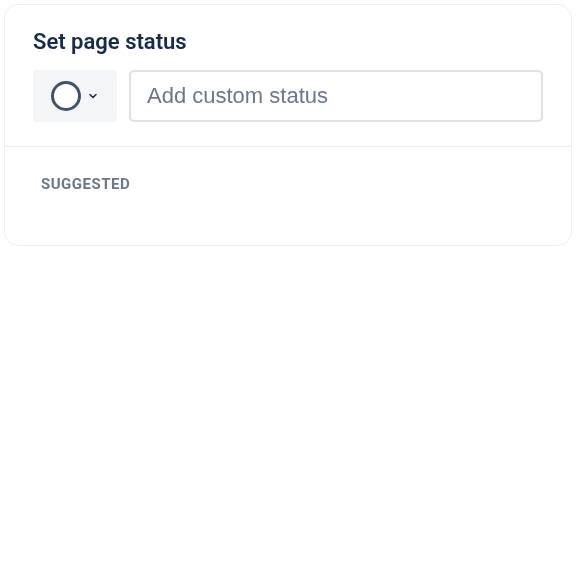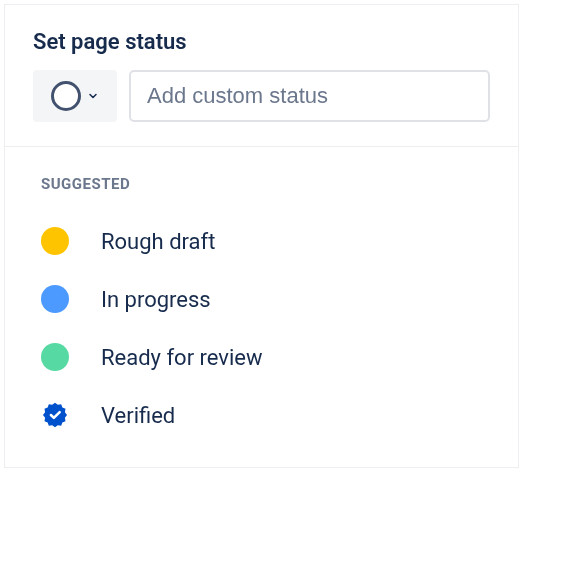--- a/index.html
+++ b/index.html
@@ -6,23 +6,23 @@
       box-sizing: border-box;
       margin: 0;
       padding: 0;
     }
     body {
       font-family: -apple-system, BlinkMacSystemFont, "Segoe UI", Roboto, Helvetica, Arial, sans-serif;
       background: #fff;
       padding: 4px;
     }
     .panel {
-      width: 515px;
+      width: 568px;
       border: 1px solid #eceef1;
-      border-radius: 0;
+      border-radius: 14px;
       background: #fff;
       padding: 24px 28px 28px 28px;
     }
     .title {
       font-size: 22px;
       font-weight: 600;
       color: #172B4D;
       margin-bottom: 16px;
     }
     .input-row {
@@ -125,34 +125,13 @@
         <path d="M6 9l6 6 6-6" stroke="#172B4D" stroke-width="3" stroke-linecap="round" stroke-linejoin="round"></path>
       </svg>
     </button>
     <input type="text" class="custom-input" placeholder="Add custom status" style="">
   </div>
 
   <hr class="divider">
 
   <div class="section-label">Suggested</div>
 
-  <div class="suggested-list">
-    <div class="status-item">
-      <span class="status-dot" style="background:#FFC400"></span>
-      <span class="status-label">Rough draft</span>
-    </div>
-    <div class="status-item">
-      <span class="status-dot" style="background:#4C9AFF"></span>
-      <span class="status-label">In progress</span>
-    </div>
-    <div class="status-item">
-      <span class="status-dot" style="background:#57D9A3"></span>
-      <span class="status-label">Ready for review</span>
-    </div>
-    <div class="status-item">
-      <svg class="verified-badge" viewBox="0 0 24 24">
-        <path d="M12 1.5 L14.4 3.3 L17.3 2.8 L18.3 5.6 L21 6.7 L20.5 9.6 L22.3 12 L20.5 14.4 L21 17.3 L18.3 18.4 L17.3 21.2 L14.4 20.7 L12 22.5 L9.6 20.7 L6.7 21.2 L5.7 18.4 L3 17.3 L3.5 14.4 L1.7 12 L3.5 9.6 L3 6.7 L5.7 5.6 L6.7 2.8 L9.6 3.3 Z" fill="#0052CC"></path>
-        <path d="M8.5 12 L11 14.5 L16 9.5" stroke="#fff" stroke-width="2.2" fill="none" stroke-linecap="round" stroke-linejoin="round"></path>
-      </svg>
-      <span class="status-label">Verified</span>
-    </div>
-  </div>
 </div>
 
 </body></html>

